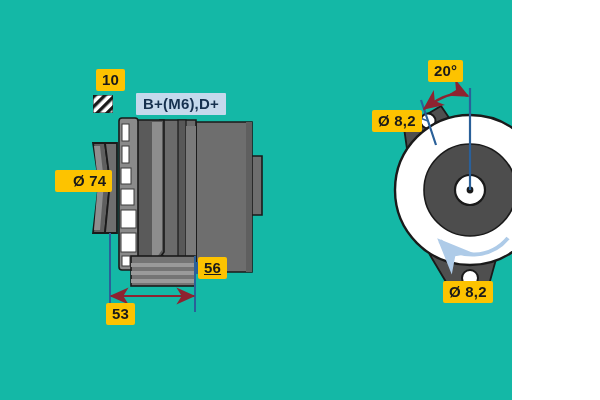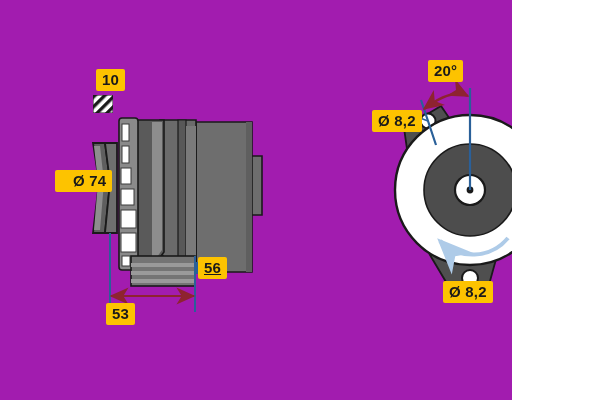--- a/index.html
+++ b/index.html
@@ -8,21 +8,21 @@
     padding: 0;
     background: #ffffff;
   }
   body {
     font-family: "Liberation Sans", sans-serif;
   }
   #stage {
     position: relative;
     width: 512px;
     height: 400px;
-    background: #a21caf;
+    background: #14b8a6;
     overflow: hidden;
   }
   #drawing {
     position: absolute;
     left: 0;
     top: 0;
     width: 600px;
     height: 400px;
   }
   
@@ -170,20 +170,21 @@
       <defs>
         <pattern id="hatchPat2" width="7" height="7" patternUnits="userSpaceOnUse" patternTransform="rotate(45)">
           <rect width="7" height="7" fill="#ffffff"></rect>
           <rect width="3.4" height="7" fill="#1a1a1a"></rect>
         </pattern>
       </defs>
       <rect x="0" y="0" width="20" height="18" fill="none" stroke="#1a1a1a" stroke-width="1"></rect>
     </svg>
   </div>
 
+  <div class="chip chip-blue" style="left:136px; top:93px;">B+(M6),D+</div>
 
   <div class="chip chip-yellow" style="left:55px; top:170px;padding-left:18px;">Ø 74</div>
 
   <div class="chip chip-yellow" style="left:198px; top:257px;text-decoration:underline;">56</div>
 
   <div class="chip chip-yellow" style="left:106px; top:303px;">53</div>
 
   <div class="chip chip-yellow" style="left:428px; top:60px;">20°</div>
 
   <div class="chip chip-yellow" style="left:372px; top:110px;">Ø 8,2</div>

